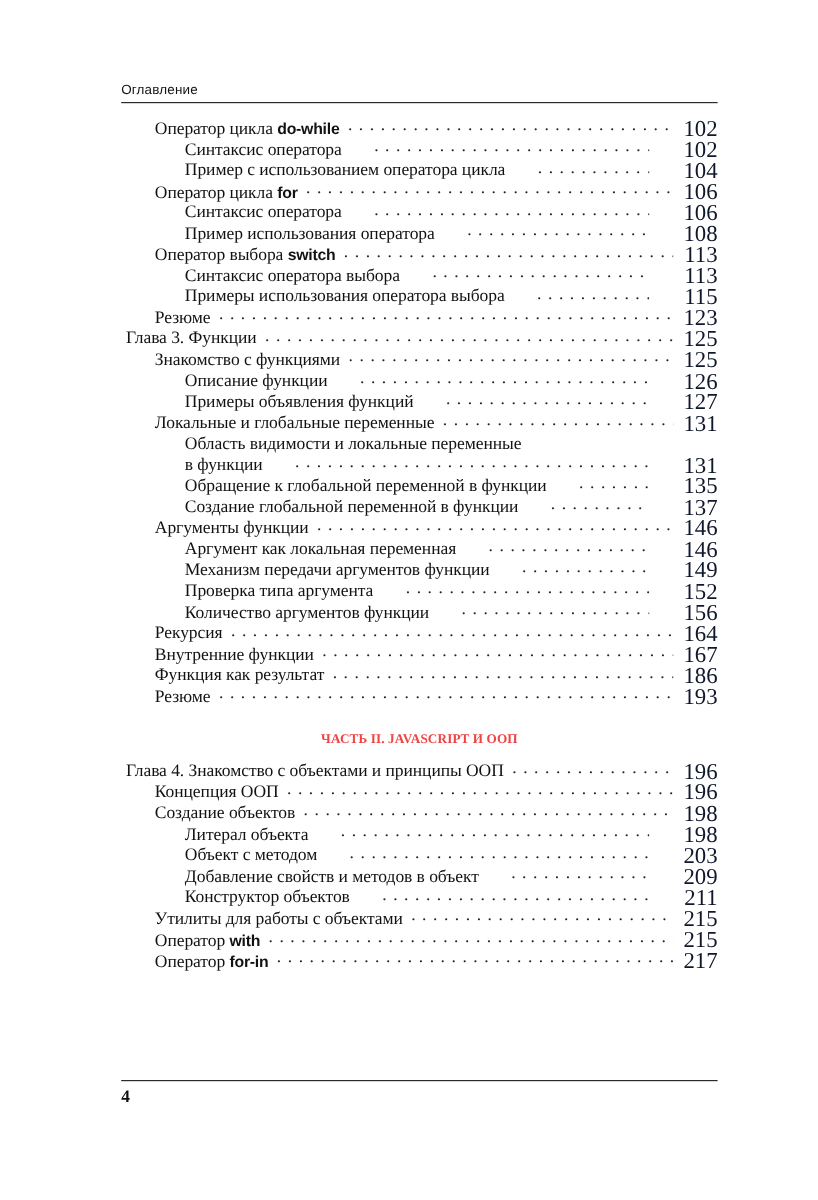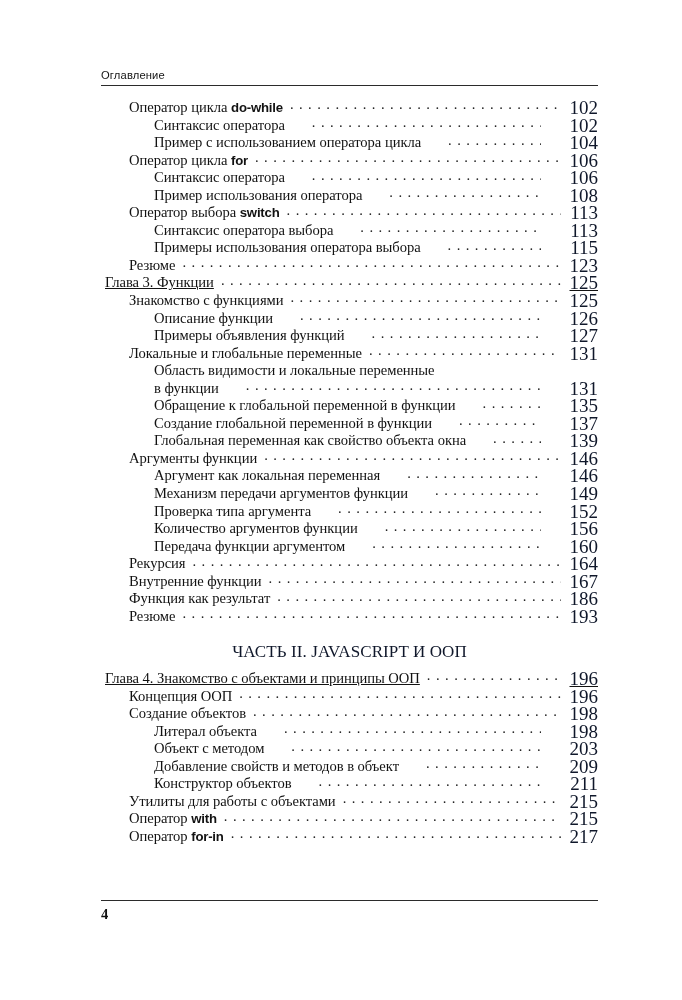--- a/index.html
+++ b/index.html
@@ -56,21 +56,21 @@
 
   .entry {
     display: flex;
     align-items: flex-start;
     font-size: 14.6px;
     line-height: 17.55px;
     height: 17.55px;
     color: #121212;
     white-space: nowrap;
   }
-  .entry.lvl0 { padding-left: 4px; text-decoration: underline; }
+  .entry.lvl0 { padding-left: 4px; }
   .entry.lvl1 { padding-left: 28px; }
   .entry.lvl2 { padding-left: 53px; gap: 20px; }
 
   .entry-title {
     flex: 0 0 auto;
     letter-spacing: -0.05px;
   }
   .entry-title b {
     font-family: "Liberation Sans", sans-serif;
     font-weight: bold;
@@ -99,26 +99,26 @@
   .entry-page {
     flex: 0 0 32px;
     text-align: right;
     font-size: 19px;
     color: #0f172a;
   }
 
   
   .part-heading {
     text-align: center;
-    font-weight: normal;
-    font-size: 17px;
+    font-weight: bold;
+    font-size: 11px;
     letter-spacing: 0.1px;
     line-height: 17.55px;
     height: 17.55px;
-    color: #0f172a;
+    color: #ef4444;
   }
   .spacer-lg { height: 18px; }
   .spacer-sm { height: 9px; }
 
   
   .footer {
     position: absolute;
     left: 101px;
     top: 900px;
     width: 497px;
@@ -234,25 +234,20 @@
         <div class="entry lvl2">
           <span class="entry-title">Обращение к глобальной переменной в функции</span>
           <span class="leader"></span>
           <span class="entry-page">135</span>
         </div>
         <div class="entry lvl2">
           <span class="entry-title">Создание глобальной переменной в функции</span>
           <span class="leader"></span>
           <span class="entry-page">137</span>
         </div>
-        <div class="entry lvl2">
-          <span class="entry-title">Глобальная переменная как свойство объекта окна</span>
-          <span class="leader"></span>
-          <span class="entry-page">139</span>
-        </div>
         <div class="entry lvl1">
           <span class="entry-title">Аргументы функции</span>
           <span class="leader"></span>
           <span class="entry-page">146</span>
         </div>
         <div class="entry lvl2">
           <span class="entry-title">Аргумент как локальная переменная</span>
           <span class="leader"></span>
           <span class="entry-page">146</span>
         </div>
@@ -263,25 +258,20 @@
         </div>
         <div class="entry lvl2">
           <span class="entry-title">Проверка типа аргумента</span>
           <span class="leader"></span>
           <span class="entry-page">152</span>
         </div>
         <div class="entry lvl2">
           <span class="entry-title">Количество аргументов функции</span>
           <span class="leader"></span>
           <span class="entry-page">156</span>
-        </div>
-        <div class="entry lvl2">
-          <span class="entry-title">Передача функции аргументом</span>
-          <span class="leader"></span>
-          <span class="entry-page">160</span>
         </div>
         <div class="entry lvl1">
           <span class="entry-title">Рекурсия</span>
           <span class="leader"></span>
           <span class="entry-page">164</span>
         </div>
         <div class="entry lvl1">
           <span class="entry-title">Внутренние функции</span>
           <span class="leader"></span>
           <span class="entry-page">167</span>

